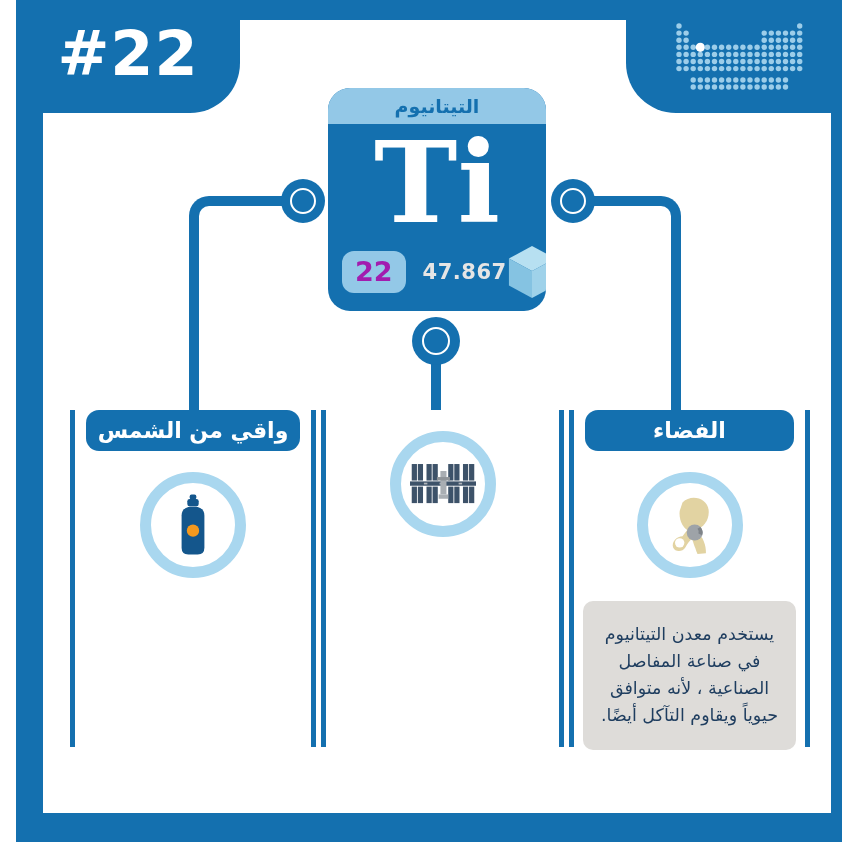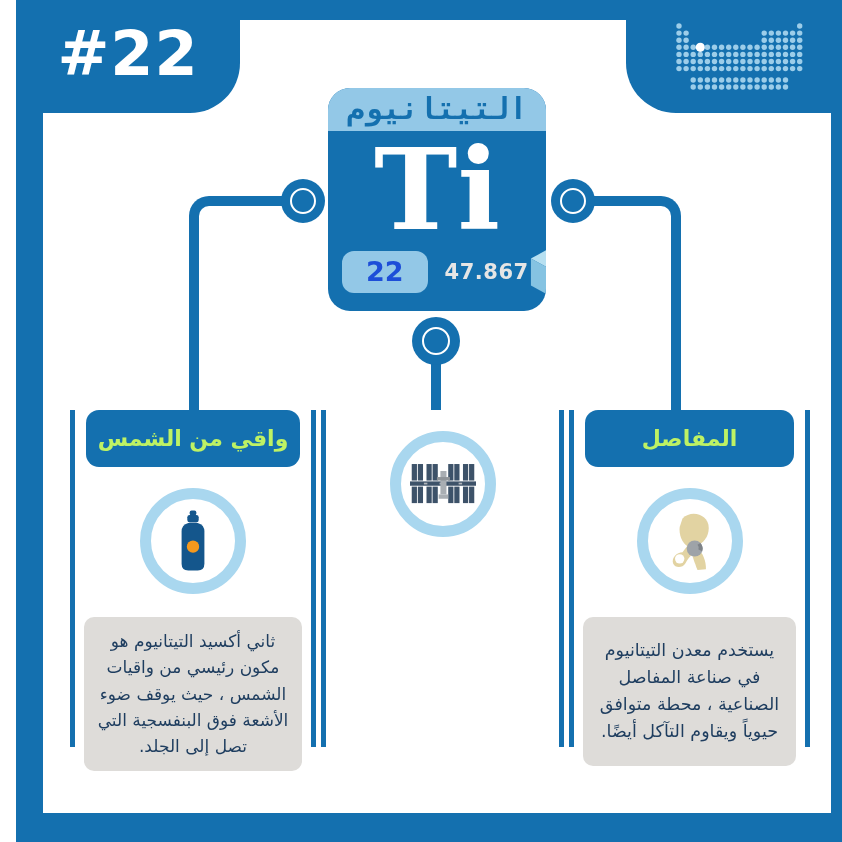--- a/index.html
+++ b/index.html
@@ -37,37 +37,37 @@
   .node-left{left:265px;top:179px;width:44px;height:44px;}
   .node-left .ringlet{width:26px;height:26px;}
   .node-right{left:535px;top:179px;width:44px;height:44px;}
   .node-right .ringlet{width:26px;height:26px;}
   .node-center{left:396px;top:317px;width:48px;height:48px;}
   .node-center .ringlet{width:28px;height:28px;}
 
   
   .card{position:absolute;left:312px;top:88px;width:218px;height:223px;border-radius:22px;
     overflow:hidden;background:var(--primary);z-index:4;}
-  .card-header{height:43px;background:var(--light);display:flex;align-items:center;justify-content:center;
-    color:var(--primary);font-weight:bold;font-size:30px;direction:rtl;font-family:Liberation Mono, monospace;}
+  .card-header{height:36px;background:var(--light);display:flex;align-items:center;justify-content:center;
+    color:var(--primary);font-weight:bold;font-size:19px;direction:rtl;}
   .card-symbol{height:110px;display:flex;align-items:center;justify-content:center;
     font-family:"DejaVu Serif","Liberation Serif",serif;font-weight:bold;font-size:112px;color:#fff;line-height:1;padding-top:8px;}
   .card-footer{position:absolute;left:14px;right:14px;bottom:11px;display:flex;align-items:center;}
-  .atomic-badge{background:var(--light);color:#1d4ed8;font-weight:bold;font-size:27px;
-    padding:3px 24px;border-radius:12px;line-height:1.3;}
+  .atomic-badge{background:var(--light);color:#a21caf;font-weight:bold;font-size:27px;
+    padding:3px 13px;border-radius:12px;line-height:1.3;}
   .atomic-mass{color:#e5e5e5;font-weight:bold;font-size:21px;margin-left:17px;letter-spacing:0.5px;}
   .cube-wrap{margin-left:auto;display:flex;}
 
   
   .col{position:absolute;top:410px;height:337px;border-left:5px solid var(--primary);border-right:5px solid var(--primary);}
   .col-1{left:54px;width:246px;}
   .col-2{left:305px;width:243px;}
   .col-3{left:553px;width:241px;}
-  .col-header{margin:0 11px;height:57px;background:var(--primary);border-radius:13px;
-    display:flex;align-items:center;justify-content:center;color:#bef264;font-weight:bold;font-size:22px;direction:rtl;}
+  .col-header{margin:0 11px;height:41px;background:var(--primary);border-radius:13px;
+    display:flex;align-items:center;justify-content:center;color:#ffffff;font-weight:bold;font-size:22px;direction:rtl;}
   .icon-ring{width:106px;height:106px;border-radius:50%;border:11px solid var(--ring);
     margin:21px auto 0;display:flex;align-items:center;justify-content:center;background:#fff;}
   .col-text{margin:23px 9px 0;background:var(--graybox);border-radius:10px;padding:11px 8px;
     color:var(--navy);font-size:17px;line-height:1.55;text-align:center;direction:rtl;}
   .col-3 .col-text{padding:20px 8px;font-size:17.5px;}
 </style>
 </head>
 <body>
 
 <div class="canvas">
@@ -236,21 +236,20 @@
   <div class="col col-1">
     <div class="col-header">واقي من الشمس</div>
     <div class="icon-ring">
       <svg width="38" height="62" viewBox="0 0 40 64">
         <rect x="16.5" y="0" width="7" height="5" rx="2" fill="#14568C"></rect>
         <rect x="14" y="4.5" width="12" height="8" rx="2.5" fill="#14568C"></rect>
         <path d="M8,22 Q8,15 15,13 L25,13 Q32,15 32,22 L32,56 Q32,63 25,63 L15,63 Q8,63 8,56 Z" fill="#14568C"></path>
         <circle cx="20" cy="38" r="6.5" fill="#F5991E"></circle>
       </svg>
     </div>
-    <div class="col-text">ثاني أكسيد التيتانيوم هو مكون رئيسي من واقيات الشمس ، حيث يوقف ضوء الأشعة فوق البنفسجية التي تصل إلى الجلد.</div>
   </div>
 
   <div class="col col-2">
     <div class="icon-ring">
       <svg width="66" height="50" viewBox="0 0 76 56">
         <rect x="0" y="25" width="76" height="5" fill="#3D5269"></rect>
         <rect x="2" y="5" width="6" height="19" fill="#3D5269"></rect>
           <rect x="2" y="31" width="6" height="19" fill="#3D5269"></rect>
         <rect x="9" y="5" width="6" height="19" fill="#3D5269"></rect>
           <rect x="9" y="31" width="6" height="19" fill="#3D5269"></rect>
@@ -270,27 +269,27 @@
         <rect x="34" y="26.5" width="4" height="2" fill="#B0B4B8"></rect>
         <rect x="56" y="26.5" width="4" height="2" fill="#B0B4B8"></rect>
         <rect x="35" y="13" width="7" height="27" fill="#A9AEB3"></rect>
         <rect x="31" y="20" width="15" height="4" fill="#8F9499"></rect>
         <rect x="33" y="40" width="11" height="5" fill="#A9AEB3"></rect>
       </svg>
     </div>
   </div>
 
   <div class="col col-3">
-    <div class="col-header">المفاصل</div>
+    <div class="col-header">الفضاء</div>
     <div class="icon-ring">
       <svg width="60" height="60" viewBox="0 0 64 64">
         <path d="M24,8 C34,-2 52,4 52,18 C52,28 46,34 39,37 L32,39 C24,36 20,26 21,17 Z" fill="#E2D3A2"></path>
         <path d="M30,36 L24,44 C18,44 12,50 14,56 C16,61 24,61 27,56 C29,52 32,48 36,45 Z" fill="#E2D3A2"></path>
         <circle cx="21" cy="51" r="5" fill="#fff"></circle>
         <path d="M40,40 C46,45 49,53 49,62 L40,63 C37,55 34,47 33,42 Z" fill="#E2D3A2"></path>
         <circle cx="37" cy="40" r="8.5" fill="#9EA3A8"></circle>
         <path d="M43,34 A9,9 0 0 1 45,43 L41,41 A5,5 0 0 0 40,36 Z" fill="#7E8388"></path>
       </svg>
     </div>
-    <div class="col-text">يستخدم معدن التيتانيوم في صناعة المفاصل الصناعية ، محطة متوافق حيوياً ويقاوم التآكل أيضًا.</div>
+    <div class="col-text">يستخدم معدن التيتانيوم في صناعة المفاصل الصناعية ، لأنه متوافق حيوياً ويقاوم التآكل أيضًا.</div>
   </div>
 
 </div>
 
 </body></html>

